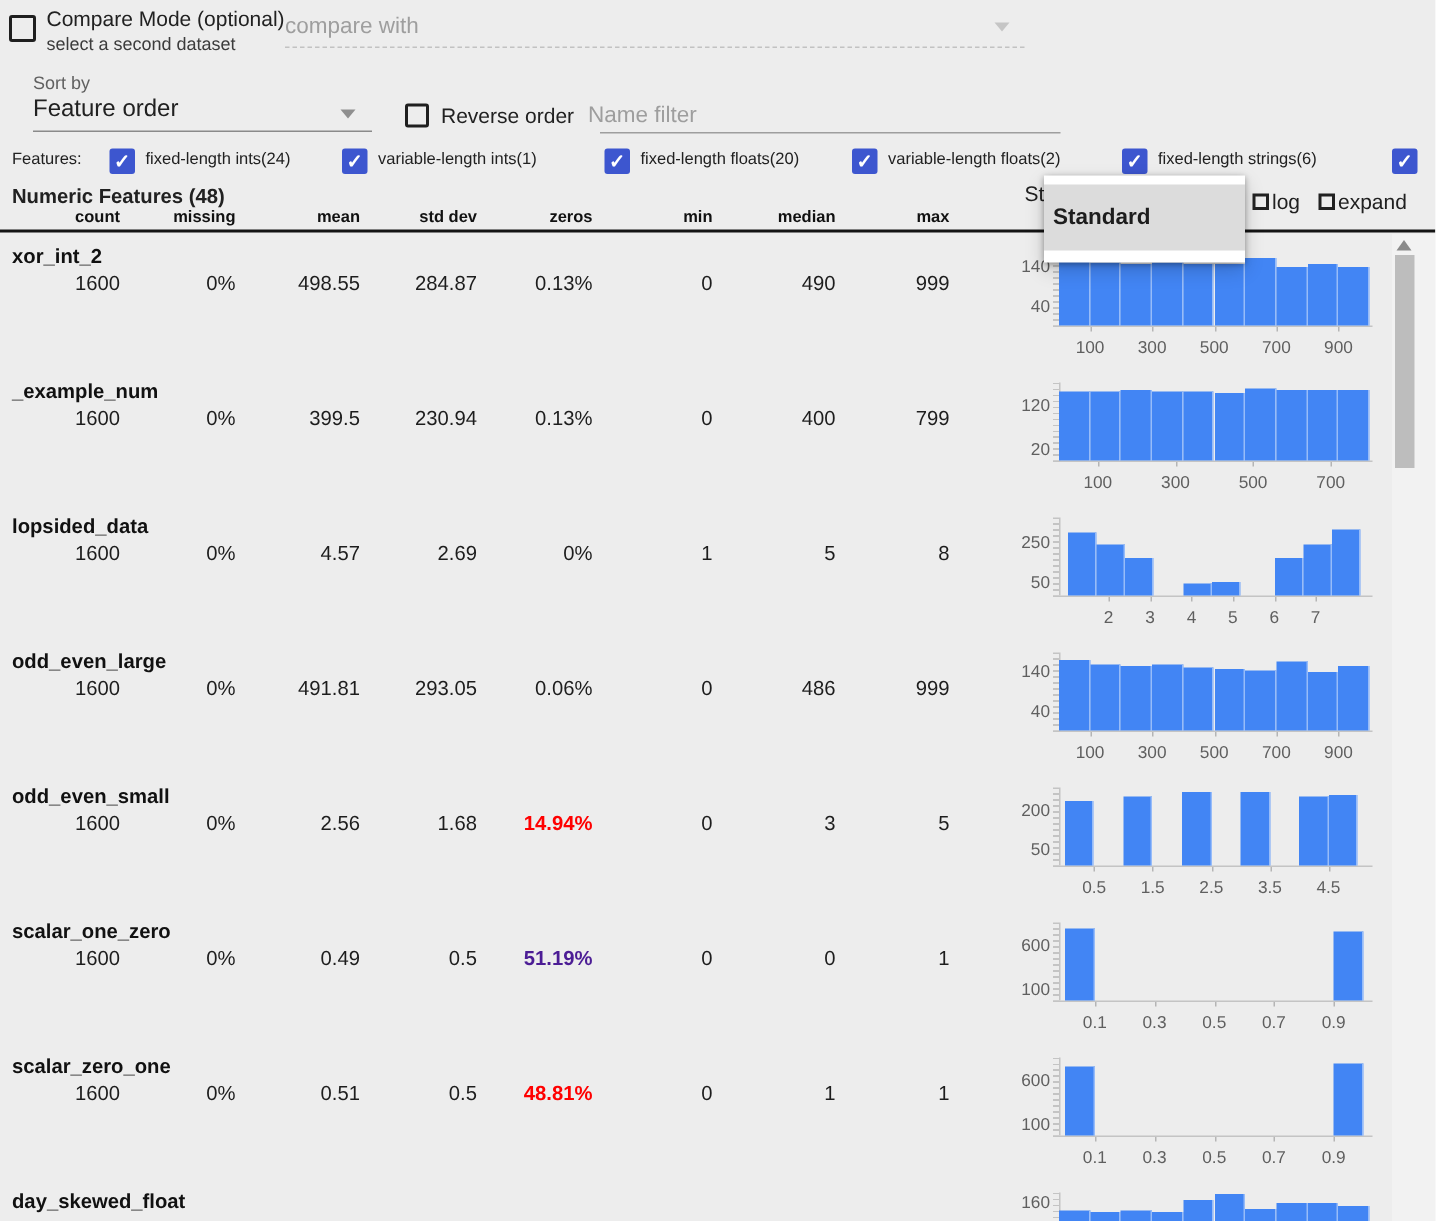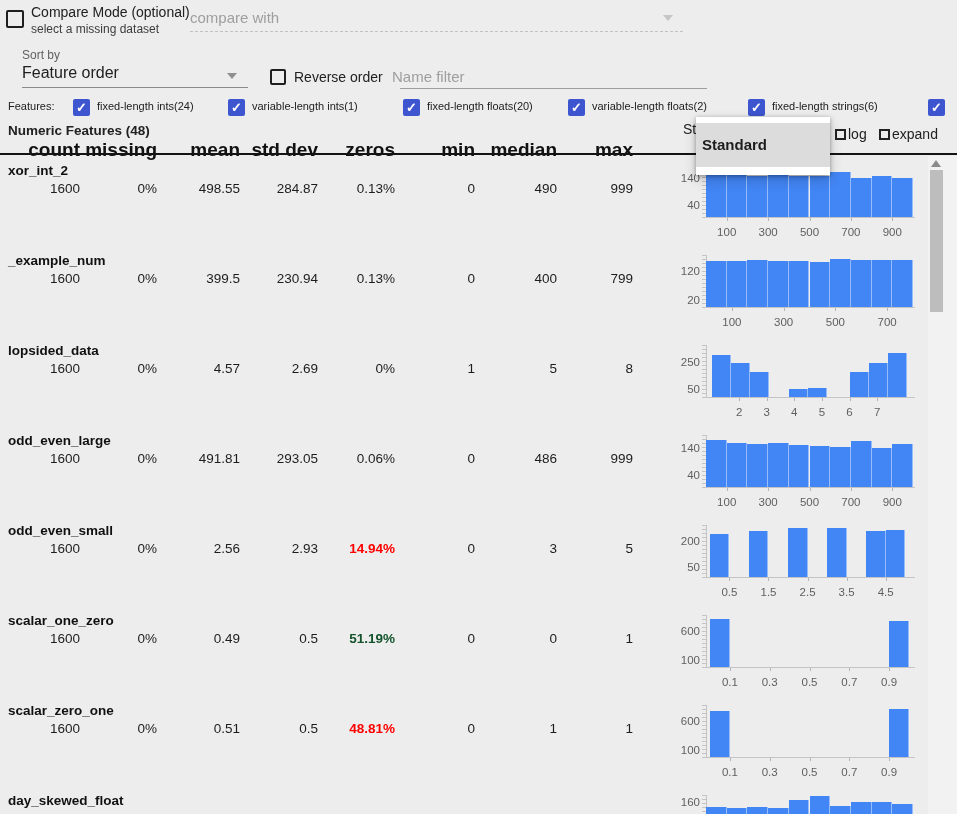--- a/index.html
+++ b/index.html
@@ -6,39 +6,39 @@
   .app{position:relative;width:957px;height:814px;background:#ededed;overflow:hidden;
        font-family:"Liberation Sans",sans-serif;color:#212121;}
   .abs{position:absolute;}
   .cb{box-sizing:border-box;border:2px solid #1f1f1f;border-radius:2px;background:transparent;}
   .cbBlue{border-radius:2px;color:#fff;font-size:13px;font-weight:bold;text-align:center;line-height:17px;}
   .t15{font-size:14px;}
   .t12{font-size:12px;}
   .t14{font-size:11px;}
   .ph{color:#9e9e9e;font-size:15px;}
   .grey{color:#616161;}
-  .hdr{font-size:19px;font-weight:bold;text-align:right;color:#111;}
+  .hdr{font-size:11px;font-weight:bold;text-align:right;color:#111;}
   .cellv{font-size:13.5px;text-align:right;color:#1d1d1d;}
   .fname{font-size:13.5px;font-weight:bold;color:#111;}
   .tick{font-size:11.5px;color:#5f5f5f;}
   .menu{background:#fff;box-shadow:0 1px 4px rgba(0,0,0,.35),0 5px 12px rgba(0,0,0,.18);z-index:50;padding:6px 0 8px 0;}
   .mitem{height:44px;line-height:44px;padding-left:6px;font-size:15px;color:#1d1d1d;cursor:pointer;}
   .msel{background:#dcdcdc;font-weight:bold;}
   .tri-down{width:0;height:0;border-left:5px solid transparent;border-right:5px solid transparent;}
   .tri-up{width:0;height:0;border-left:5px solid transparent;border-right:5px solid transparent;border-bottom:7px solid #8a8a8a;}
   .sq{box-sizing:border-box;width:11px;height:11px;border:2px solid #212121;background:transparent;}
 </style>
 </head>
 <body>
 
 <div class="app">
 
   <div class="abs cb" style="left:6px;top:10px;width:18px;height:18px;"></div>
   <div class="abs t15" style="left:31px;top:4px;">Compare Mode (optional)</div>
-  <div class="abs t12" style="left:31px;top:22px;color:#3c3c3c;">select a missing dataset</div>
+  <div class="abs t12" style="left:31px;top:22px;color:#3c3c3c;">select a second dataset</div>
   <div class="abs ph" style="left:190px;top:9px;">compare with</div>
   <div class="abs" style="left:190px;top:31px;width:493px;border-bottom:1px dashed #c2c2c2;"></div>
   <div class="abs tri-down" style="left:663px;top:15px;border-top:6px solid #c5c5c5;"></div>
 
   <div class="abs t12 grey" style="left:22px;top:48px;">Sort by</div>
   <div class="abs" style="left:22px;top:64px;font-size:16px;">Feature order</div>
   <div class="abs" style="left:22px;top:87px;width:226px;border-bottom:1px solid #8a8a8a;"></div>
   <div class="abs tri-down" style="left:227px;top:73px;border-top:6px solid #8f8f8f;"></div>
   <div class="abs cb" style="left:270px;top:69px;width:16px;height:16px;"></div>
   <div class="abs t15" style="left:294px;top:69px;">Reverse order</div>
@@ -217,21 +217,21 @@
         <div class="abs" style="left: 830.2px; top: 17.0421px; width: 20.7px; height: 39.9579px; background: rgb(66, 133, 244); box-shadow: rgba(255, 255, 255, 0.45) -1px 0px 0px inset;"></div>
         <div class="abs" style="left: 850.9px; top: 11.0211px; width: 20.7px; height: 45.9789px; background: rgb(66, 133, 244); box-shadow: rgba(255, 255, 255, 0.45) -1px 0px 0px inset;"></div>
         <div class="abs" style="left: 871.6px; top: 18.1368px; width: 20.7px; height: 38.8632px; background: rgb(66, 133, 244); box-shadow: rgba(255, 255, 255, 0.45) -1px 0px 0px inset;"></div>
         <div class="abs" style="left: 892.3px; top: 13.7579px; width: 20.7px; height: 43.2421px; background: rgb(66, 133, 244); box-shadow: rgba(255, 255, 255, 0.45) -1px 0px 0px inset;"></div>
       </div>
       <div class="abs" style="left: 0px; top: 520px; width: 957px; height: 90px;">
         <div class="abs fname" style="left: 8px; top: 3px;">odd_even_small</div>
         <div class="abs cellv" style="left: 8px; top: 21px; width: 72px;">1600</div>
         <div class="abs cellv" style="left: 85px; top: 21px; width: 72px;">0%</div>
         <div class="abs cellv" style="left: 168px; top: 21px; width: 72px;">2.56</div>
-        <div class="abs cellv" style="left: 246px; top: 21px; width: 72px;">2.93</div>
+        <div class="abs cellv" style="left: 246px; top: 21px; width: 72px;">1.68</div>
         <div class="abs cellv" style="left: 323px; top: 21px; width: 72px; color: rgb(255, 0, 0); font-weight: bold;">14.94%</div>
         <div class="abs cellv" style="left: 403px; top: 21px; width: 72px;">0</div>
         <div class="abs cellv" style="left: 485px; top: 21px; width: 72px;">3</div>
         <div class="abs cellv" style="left: 561px; top: 21px; width: 72px;">5</div>
         <div class="abs" style="left: 702px; top: 5px; width: 4px; height: 52px; border-right: 1px solid rgb(196, 196, 196); background: repeating-linear-gradient(rgb(196, 196, 196) 0px, rgb(196, 196, 196) 1px, transparent 1px, transparent 4px);"></div>
         <div class="abs" style="left: 702px; top: 57px; width: 213px; height: 1px; background: rgb(196, 196, 196);"></div>
         <div class="abs tick" style="left: 666px; top: 15.3333px; width: 34px; text-align: right;">200</div>
         <div class="abs tick" style="left: 666px; top: 41.3333px; width: 34px; text-align: right;">50</div>
         <div class="abs" style="left: 729.434px; top: 58px; width: 1px; height: 3px; background: rgb(181, 181, 181);"></div>
         <div class="abs tick" style="left: 709.434px; top: 66px; width: 40px; text-align: center;">0.5</div>
@@ -249,21 +249,21 @@
         <div class="abs" style="left: 827.075px; top: 7.6px; width: 19.5283px; height: 49.4px; background: rgb(66, 133, 244); box-shadow: rgba(255, 255, 255, 0.45) -1px 0px 0px inset;"></div>
         <div class="abs" style="left: 866.132px; top: 11.0667px; width: 19.5283px; height: 45.9333px; background: rgb(66, 133, 244); box-shadow: rgba(255, 255, 255, 0.45) -1px 0px 0px inset;"></div>
         <div class="abs" style="left: 885.66px; top: 9.85333px; width: 19.5283px; height: 47.1467px; background: rgb(66, 133, 244); box-shadow: rgba(255, 255, 255, 0.45) -1px 0px 0px inset;"></div>
       </div>
       <div class="abs" style="left: 0px; top: 610px; width: 957px; height: 90px;">
         <div class="abs fname" style="left: 8px; top: 3px;">scalar_one_zero</div>
         <div class="abs cellv" style="left: 8px; top: 21px; width: 72px;">1600</div>
         <div class="abs cellv" style="left: 85px; top: 21px; width: 72px;">0%</div>
         <div class="abs cellv" style="left: 168px; top: 21px; width: 72px;">0.49</div>
         <div class="abs cellv" style="left: 246px; top: 21px; width: 72px;">0.5</div>
-        <div class="abs cellv" style="left: 323px; top: 21px; width: 72px; color: #14532d; font-weight: bold;">51.19%</div>
+        <div class="abs cellv" style="left: 323px; top: 21px; width: 72px; color: #4c1d95; font-weight: bold;">51.19%</div>
         <div class="abs cellv" style="left: 403px; top: 21px; width: 72px;">0</div>
         <div class="abs cellv" style="left: 485px; top: 21px; width: 72px;">0</div>
         <div class="abs cellv" style="left: 561px; top: 21px; width: 72px;">1</div>
         <div class="abs" style="left: 702px; top: 5px; width: 4px; height: 52px; border-right: 1px solid rgb(196, 196, 196); background: repeating-linear-gradient(rgb(196, 196, 196) 0px, rgb(196, 196, 196) 1px, transparent 1px, transparent 4px);"></div>
         <div class="abs" style="left: 702px; top: 57px; width: 213px; height: 1px; background: rgb(196, 196, 196);"></div>
         <div class="abs tick" style="left: 666px; top: 14.5455px; width: 34px; text-align: right;">600</div>
         <div class="abs tick" style="left: 666px; top: 44.0909px; width: 34px; text-align: right;">100</div>
         <div class="abs" style="left: 729.885px; top: 58px; width: 1px; height: 3px; background: rgb(181, 181, 181);"></div>
         <div class="abs tick" style="left: 709.885px; top: 66px; width: 40px; text-align: center;">0.1</div>
         <div class="abs" style="left: 769.692px; top: 58px; width: 1px; height: 3px; background: rgb(181, 181, 181);"></div>

